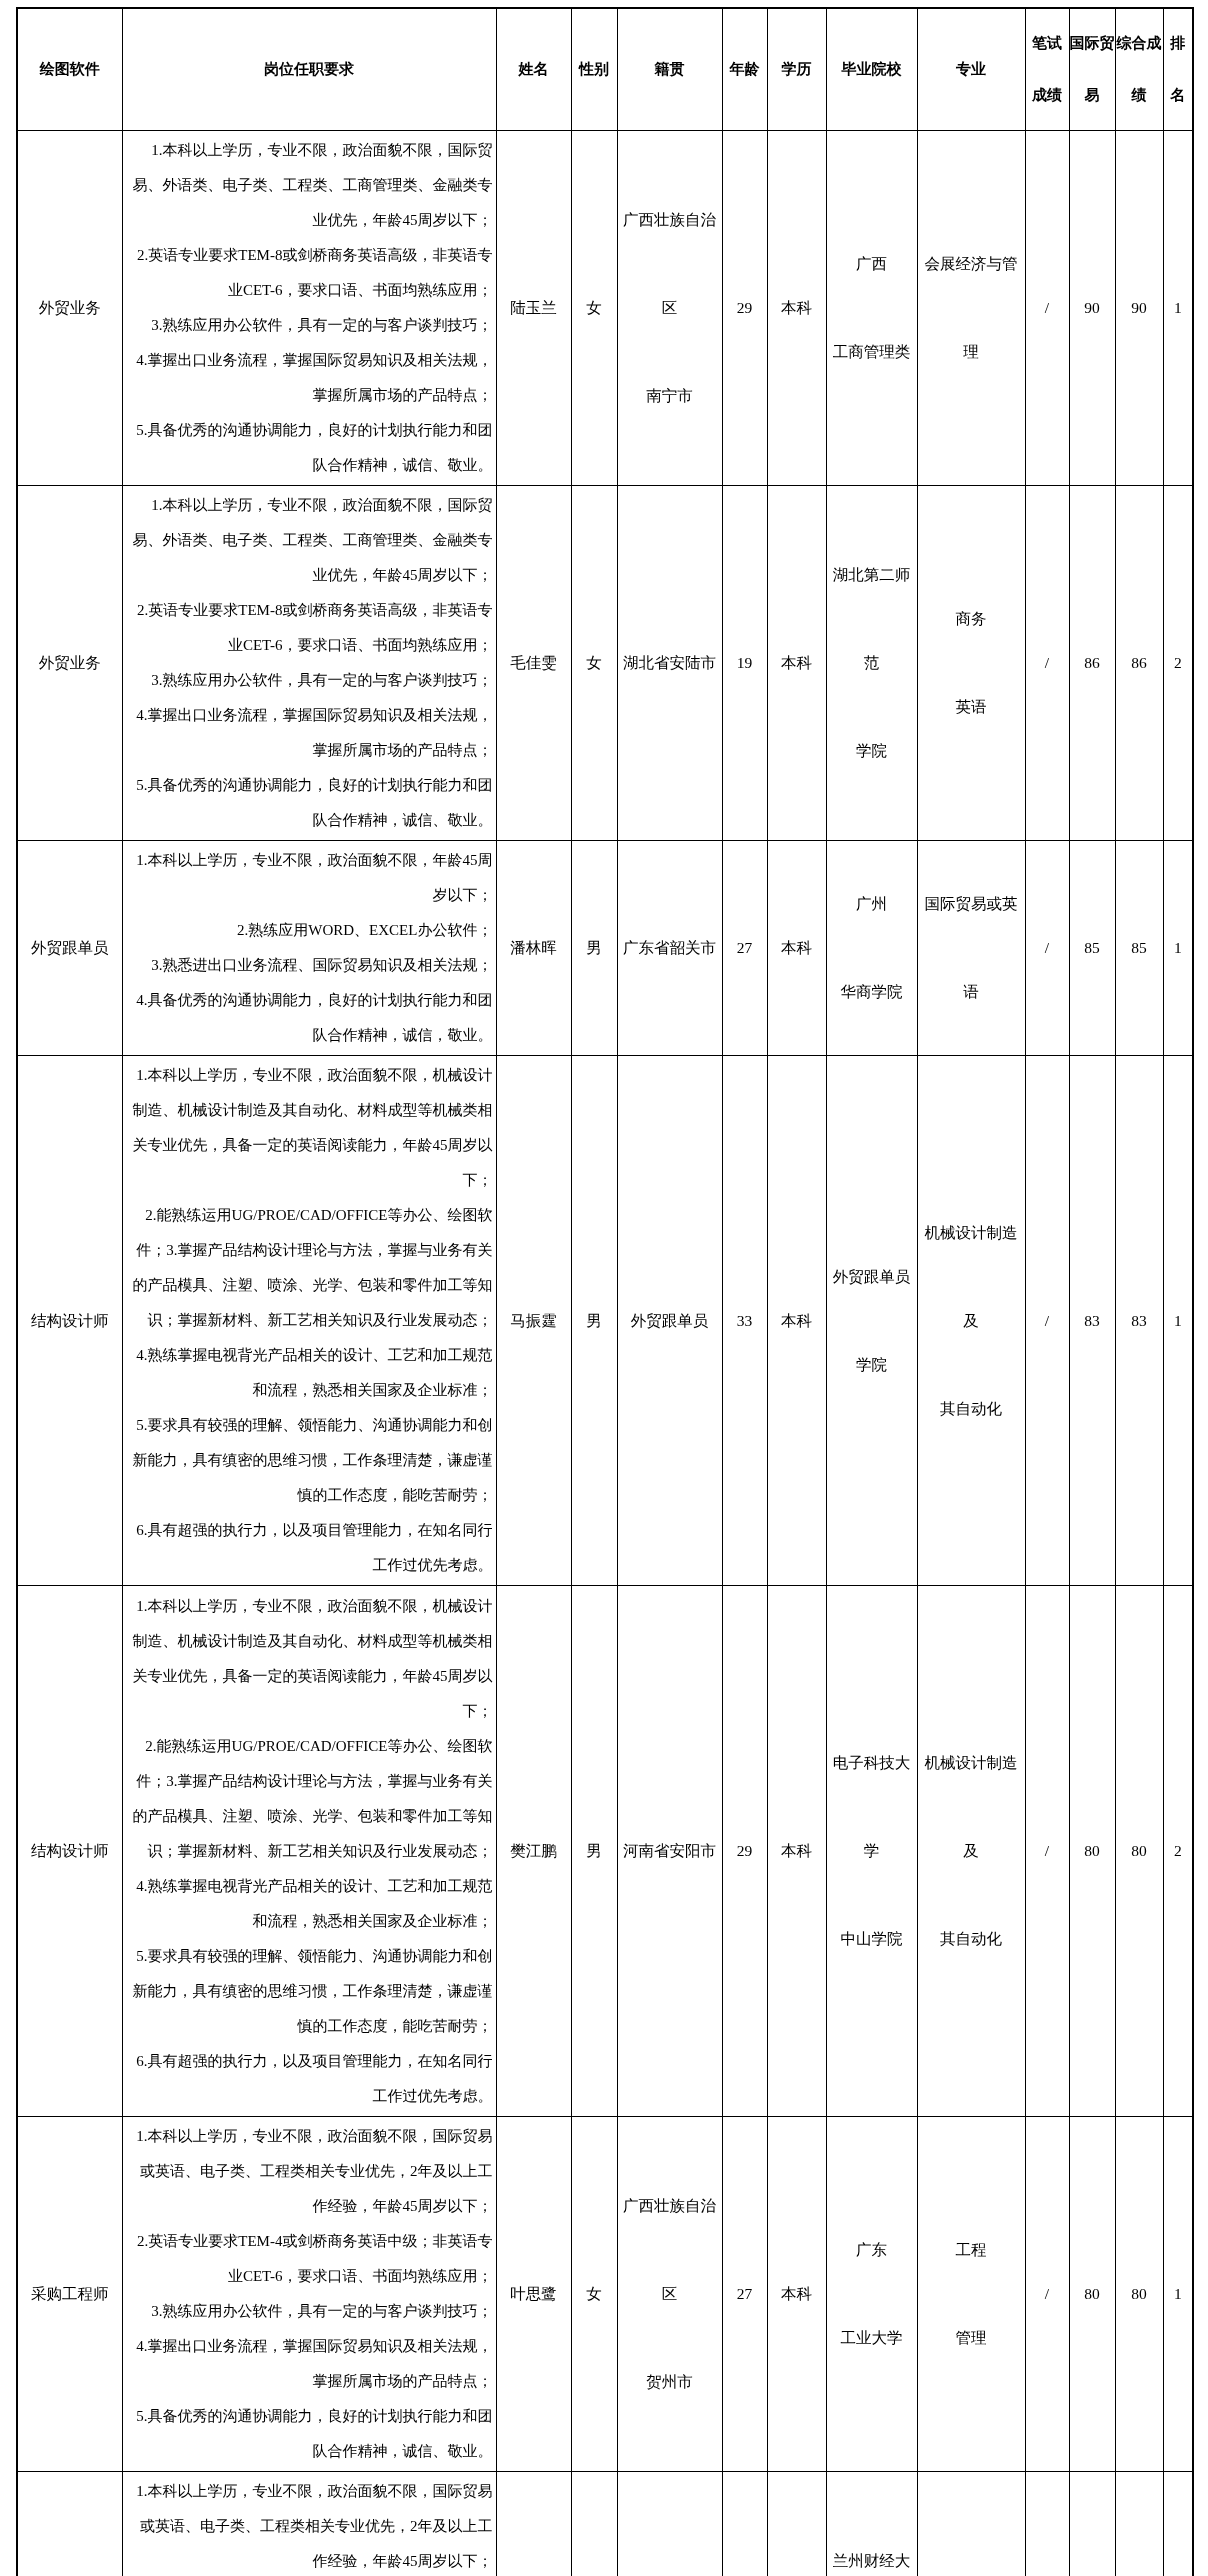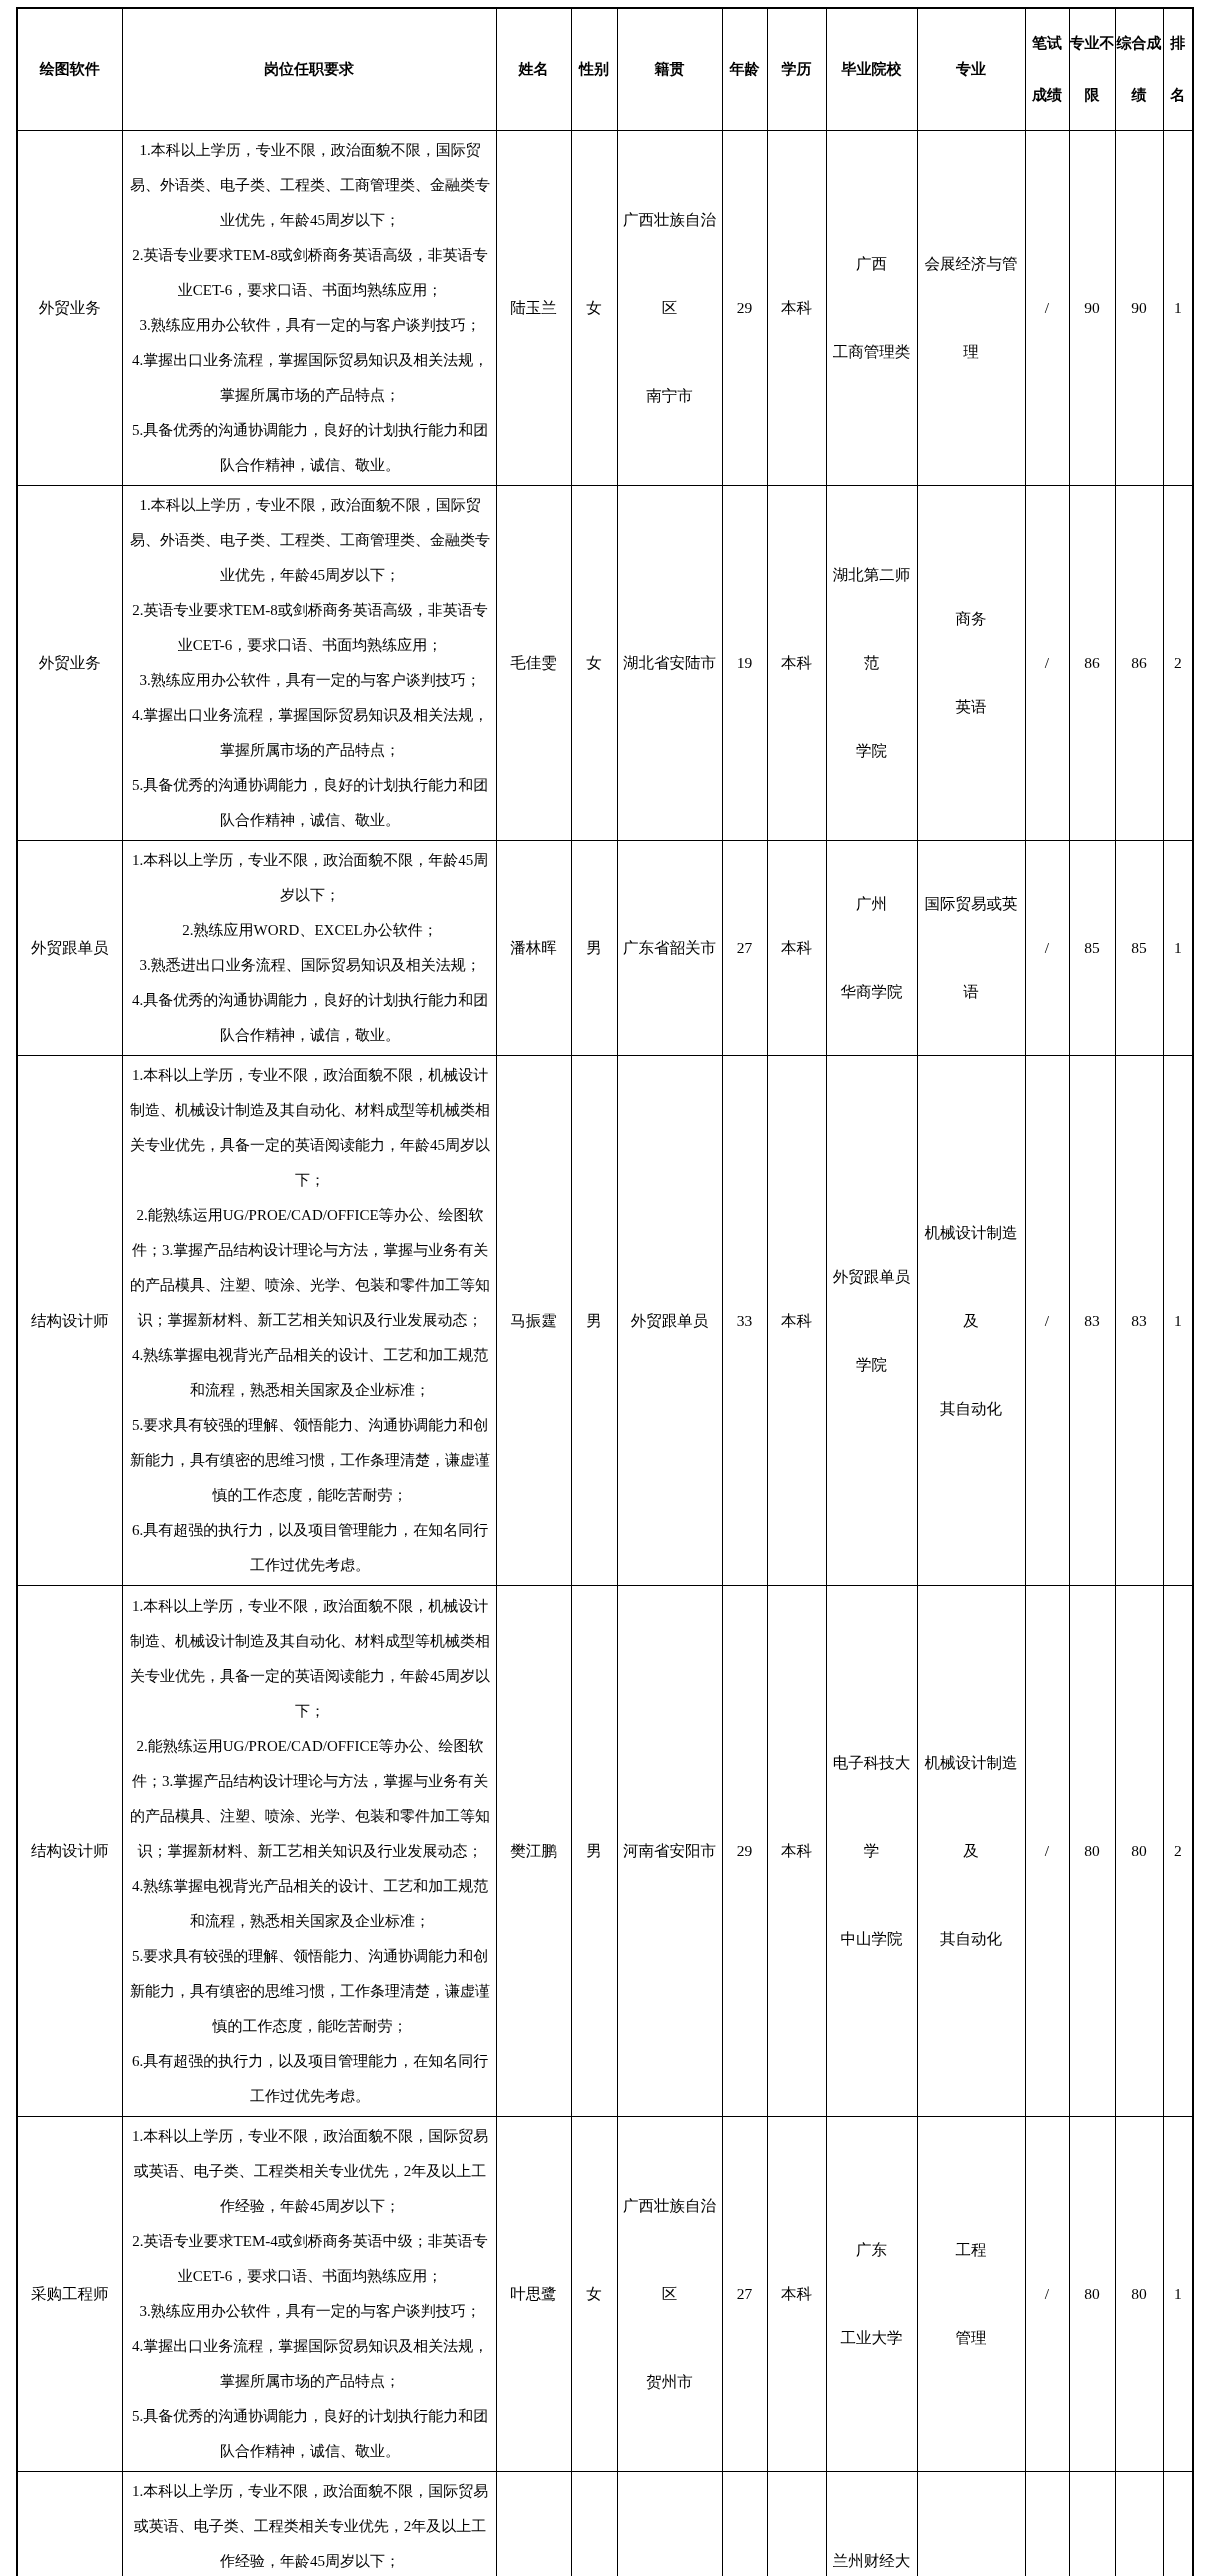--- a/index.html
+++ b/index.html
@@ -29,21 +29,21 @@
   }
   td.c{
     font-size:15.5px;
     line-height:88px;
     text-align:center;
     padding:0 1px;
   }
   td.req{
     font-size:15px;
     line-height:35px;
-    text-align:center;
+    text-align:right;
     padding:2.1px 3.1px 2.1px 5.2px;
   }
 </style>
 </head>
 <body>
 
 <table class="sheet">
   <colgroup>
     <col style="width:105px">
       <col style="width:374px">
@@ -64,21 +64,21 @@
       <th>绘图软件</th>
       <th>岗位任职要求</th>
       <th>姓名</th>
       <th>性别</th>
       <th>籍贯</th>
       <th>年龄</th>
       <th>学历</th>
       <th>毕业院校</th>
       <th>专业</th>
       <th>笔试成绩</th>
-      <th>专业不限</th>
+      <th>国际贸易</th>
       <th>综合成绩</th>
       <th>排名</th>
     </tr>
 
     <tr style="height:345px">
       <td class="c">外贸业务</td>
       <td class="req">1.本科以上学历，专业不限，政治面貌不限，国际贸易、外语类、电子类、工程类、工商管理类、金融类专业优先，年龄45周岁以下；
 2.英语专业要求TEM-8或剑桥商务英语高级，非英语专业CET-6，要求口语、书面均熟练应用；
 3.熟练应用办公软件，具有一定的与客户谈判技巧；
 4.掌握出口业务流程，掌握国际贸易知识及相关法规，掌握所属市场的产品特点；

